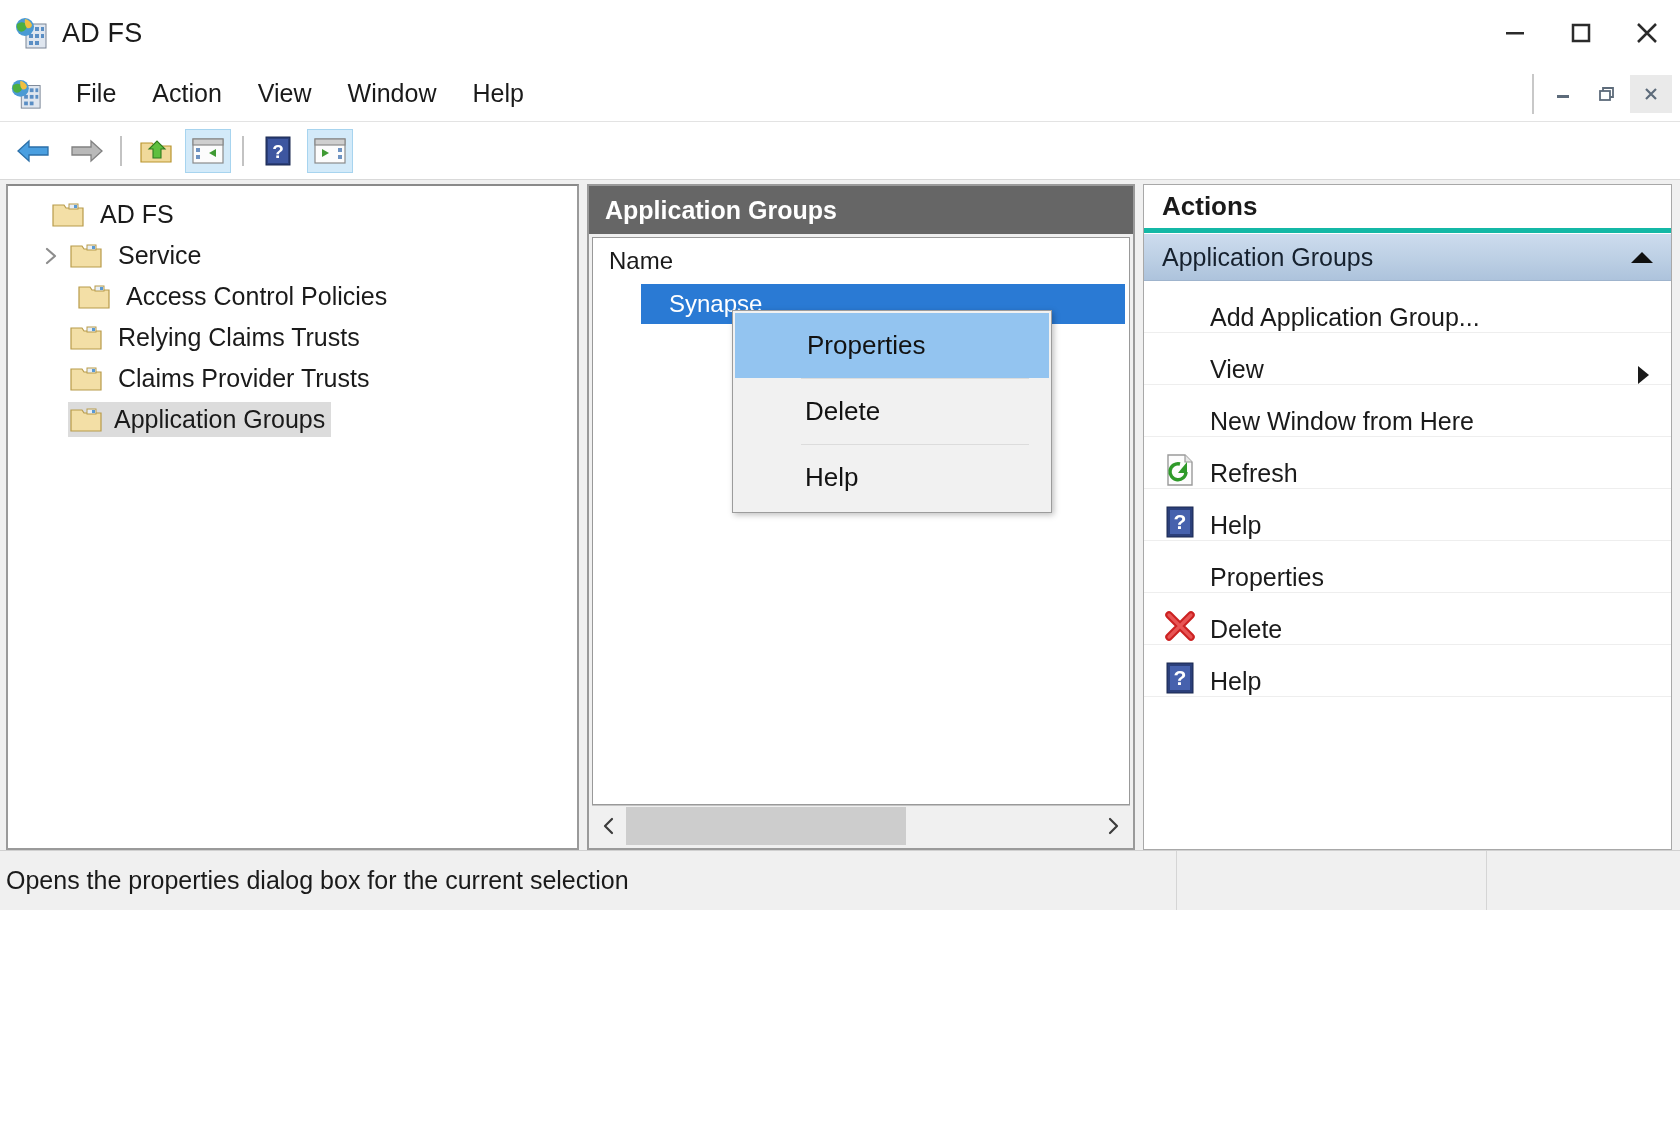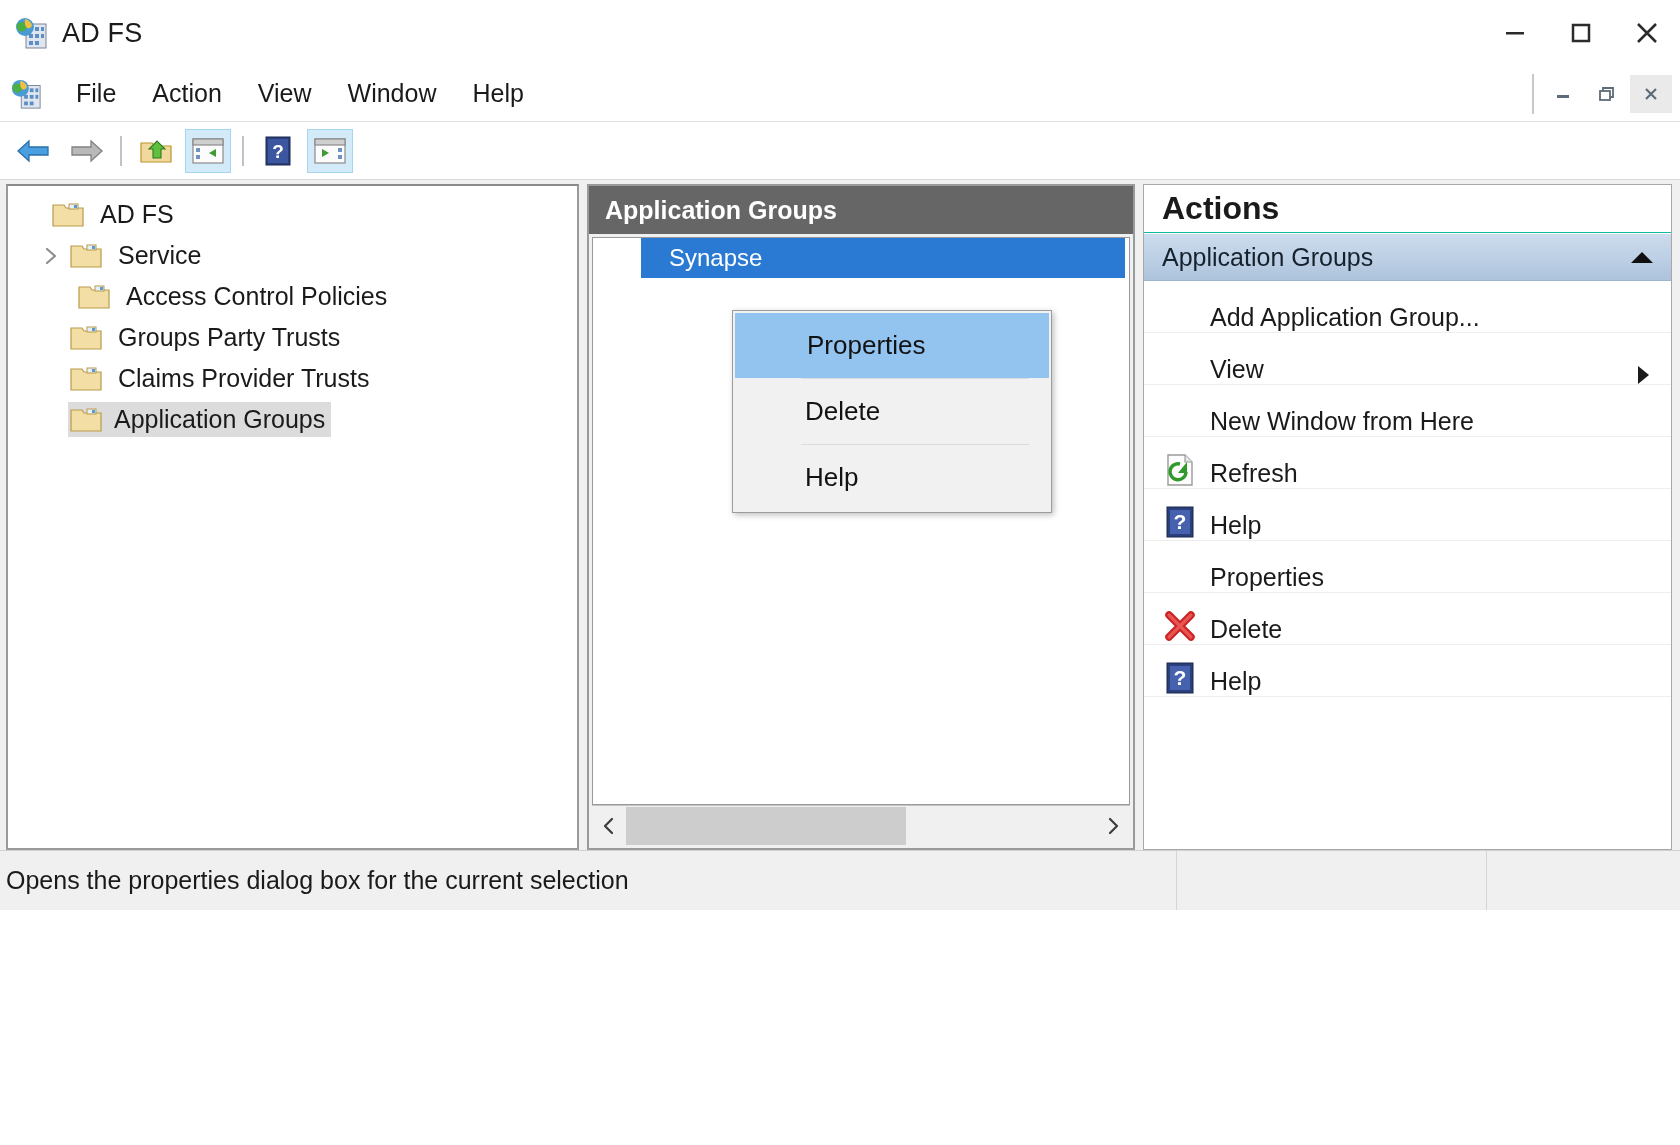--- a/index.html
+++ b/index.html
@@ -266,25 +266,25 @@
     flex-direction: column;
     min-height: 0;
     overflow: hidden;
   }
   .actions-title {
     height: 48px;
     flex: 0 0 48px;
     display: flex;
     align-items: center;
     padding-left: 18px;
-    font-size: 32px;
+    font-size: 26px;
     font-weight: bold;
     color: #1a1a1a;
     background: #ffffff;
-    border-bottom: 1px solid #14b8a6;
+    border-bottom: 5px solid #14b8a6;
   }
   .grp-header {
     height: 48px;
     flex: 0 0 48px;
     display: flex;
     align-items: center;
     padding: 0 18px;
     font-size: 25px;
     color: #16212e;
     background: linear-gradient(to bottom, #cddcee 0%, #bccfe4 55%, #adc3dc 100%);
@@ -571,21 +571,21 @@
       <div class="tree-row" style="padding-left:26px;">
         <div class="twisty"></div>
         <div class="plain-wrap">
           <div class="folder">
             <svg class="folder-svg" viewBox="0 0 32 26">
               <path d="M1 3 L12 3 L14 6 L31 6 L31 24 L1 24 Z" fill="#f3dfa6" stroke="#b89b4a" stroke-width="1.2"></path>
               <rect x="17" y="2" width="9" height="5" fill="#e8eff7" stroke="#b89b4a" stroke-width="1"></rect>
               <rect x="22" y="3" width="3" height="3" fill="#5a9ad4"></rect>
             </svg>
           </div>
-          <div class="tlabel">Groups Party Trusts</div>
+          <div class="tlabel">Relying Claims Trusts</div>
         </div>
       </div>
 
       <div class="tree-row" style="padding-left:26px;">
         <div class="twisty"></div>
         <div class="plain-wrap">
           <div class="folder">
             <svg class="folder-svg" viewBox="0 0 32 26">
               <path d="M1 3 L12 3 L14 6 L31 6 L31 24 L1 24 Z" fill="#f3dfa6" stroke="#b89b4a" stroke-width="1.2"></path>
               <rect x="17" y="2" width="9" height="5" fill="#e8eff7" stroke="#b89b4a" stroke-width="1"></rect>
@@ -608,20 +608,21 @@
           </div>
           <div>Application Groups</div>
         </div>
       </div>
 
     </div>
 
     <div class="list-pane">
       <div class="list-header">Application Groups</div>
       <div class="list-body-wrap">
+        <div class="col-header">Name</div>
         <div class="rows">
           <div class="list-row selected">
             <span>Synapse</span>
           </div>
         </div>
       </div>
       <div class="hscroll">
         <div class="hs-arrow">
           <svg width="18" height="22" viewBox="0 0 18 22">
               <path d="M12 4 L5 11 L12 18" fill="none" stroke="#3c3c3c" stroke-width="2.2" stroke-linecap="round" stroke-linejoin="round"></path>

